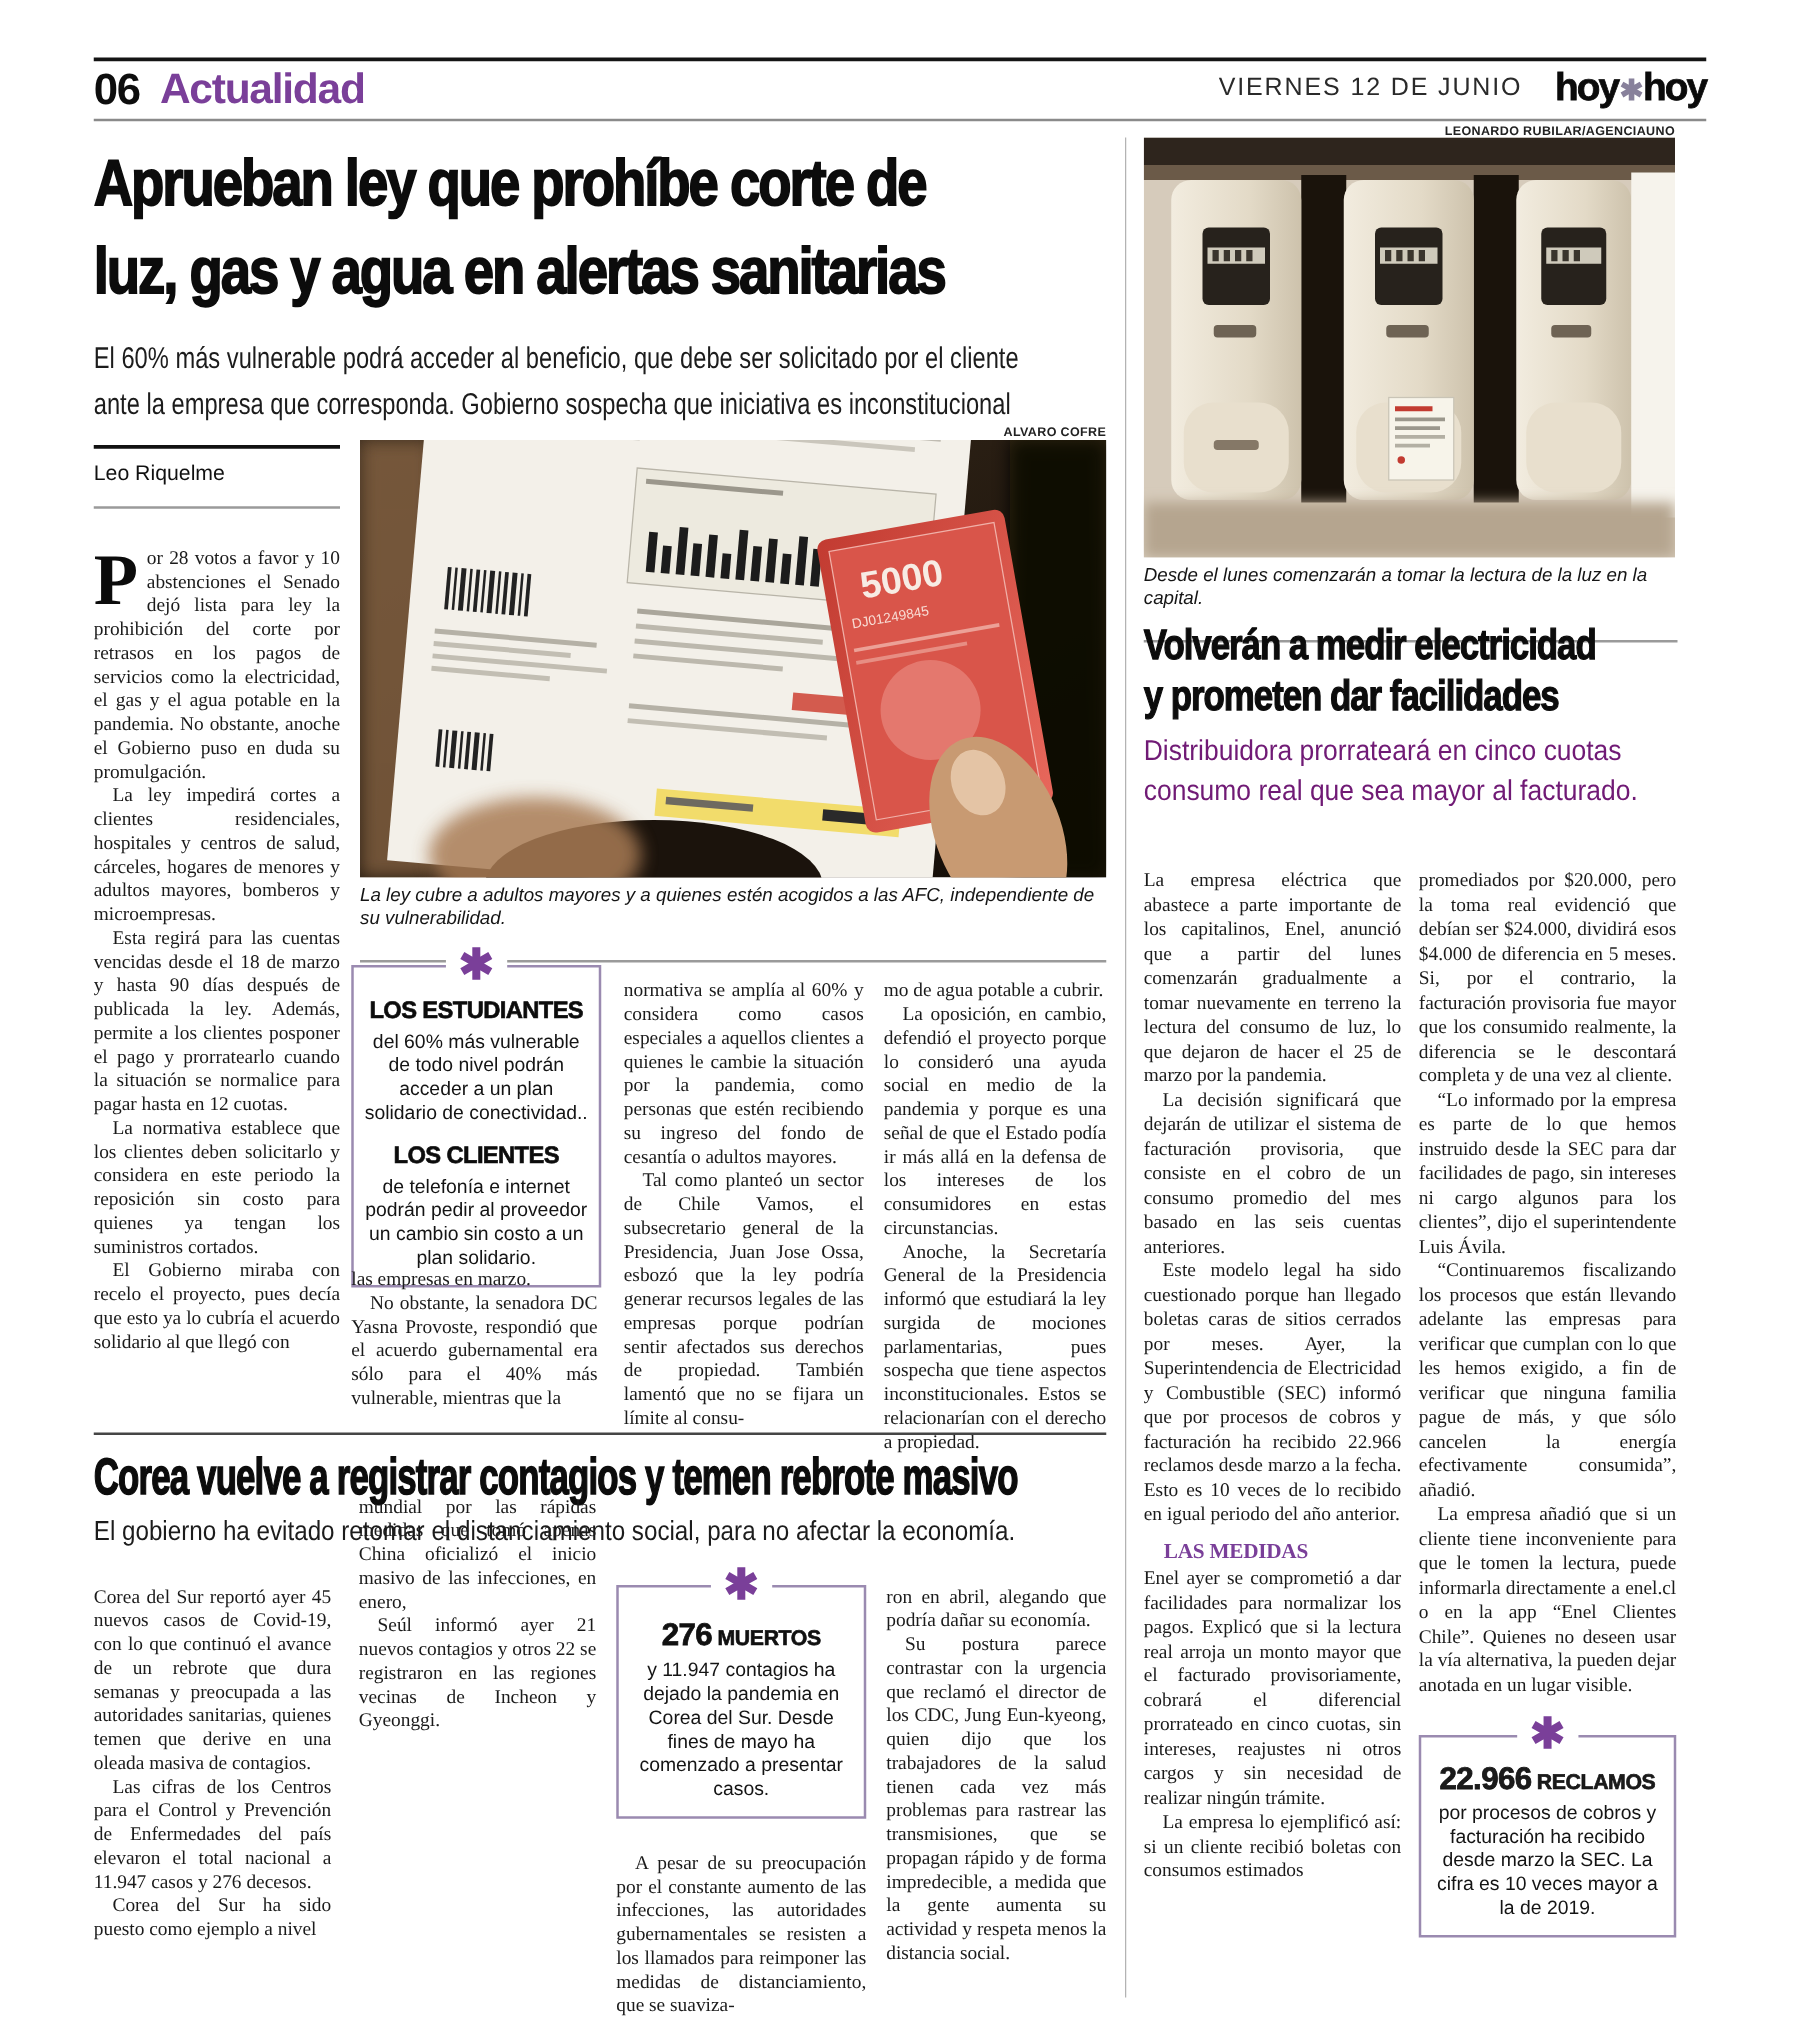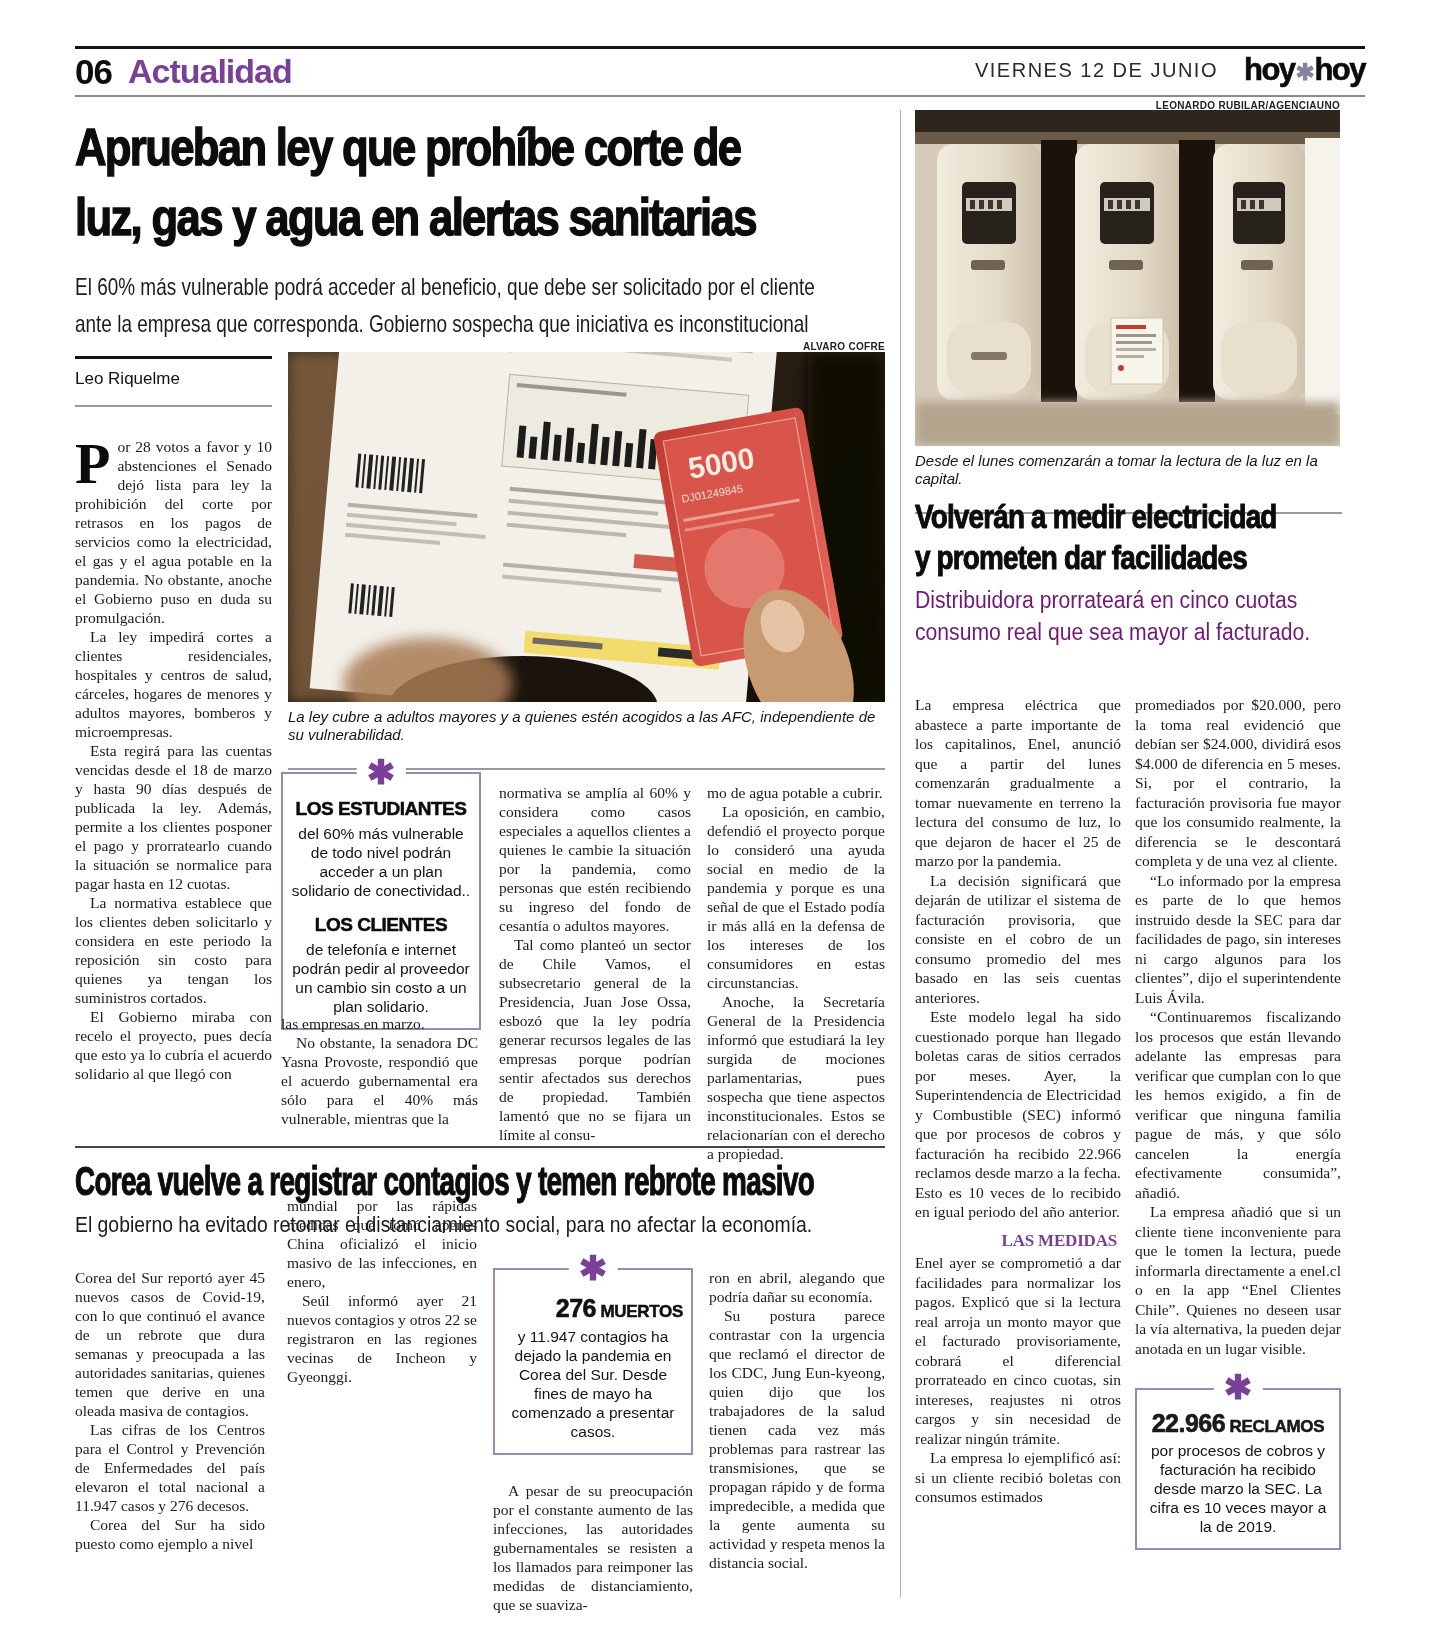--- a/index.html
+++ b/index.html
@@ -54,21 +54,21 @@
   .note-box{position:relative;border:2px solid var(--box-border-purple);background:#fff;
             text-align:center;padding:24px 8px 12px}
   .note-ast{position:absolute;top:-22px;left:50%;transform:translateX(-50%);background:#fff;
             padding:0 10px;color:var(--accent-purple);font-size:34px;line-height:40px;font-weight:700}
   .note-title{font-size:19px;font-weight:700;letter-spacing:-.5px;color:#0c0c0c;-webkit-text-stroke:.5px #0c0c0c}
   .note-num{font-size:25px;font-weight:700;letter-spacing:-.5px;-webkit-text-stroke:.6px #0c0c0c}
   .note-label{font-size:17px;font-weight:700;letter-spacing:-.3px;-webkit-text-stroke:.5px #0c0c0c}
   .note-text{font-size:15.5px;line-height:19px;color:#141414;margin-top:4px}
   .note-gap{height:14px}
 
-  .medidas{font-size:17px;font-weight:700;letter-spacing:-.2px;color:var(--accent-purple);margin:9px 4px 3px;text-align:right}
+  .medidas{font-size:17px;font-weight:700;letter-spacing:-.2px;color:var(--accent-purple);margin:9px 16px 3px;text-align:left}
 
   .v-divider{left:900px;top:110px;width:1px;height:1488px;background:#b3b3b3}
   .mid-rule{left:75px;top:1146px;width:810px;height:2px;background:#454545}
 
   .corea-headline{left:75px;top:1156px;width:812px;font-size:41px;line-height:50px;font-weight:700;
                   letter-spacing:-1px;color:#0c0c0c;-webkit-text-stroke:1.2px #0c0c0c}
   .corea-headline .condense{transform:scaleX(.68)}
   .corea-subhead{left:75px;top:1212px;width:812px;font-size:22px;font-weight:400;color:#1c1c1c}
   .corea-subhead .condense{transform:scaleX(.88)}
 
@@ -361,21 +361,21 @@
     <p>Las cifras de los Centros para el Control y Prevención de Enfermedades del país elevaron el total nacional a 11.947 casos y 276 decesos.</p>
     <p>Corea del Sur ha sido puesto como ejemplo a nivel</p>
   </div>
   <div class="abs serif-body" style="left:287px;top:1196px;width:190px">
     <p>mundial por las rápidas medidas que tomó apenas China oficializó el inicio masivo de las infecciones, en enero,</p>
     <p>Seúl informó ayer 21 nuevos contagios y otros 22 se registraron en las regiones vecinas de Incheon y Gyeonggi.</p>
   </div>
   <div class="abs" style="left:493px;top:1268px;width:200px">
     <div class="note-box">
       <span class="note-ast">✱</span>
-      <div style="text-align:right">
+      <div style="text-align:center">
         <span class="note-num">276</span>
         <span class="note-label">MUERTOS</span>
       </div>
       <div class="note-text">y 11.947 contagios ha dejado la pandemia en Corea del Sur. Desde fines de mayo ha comenzado a presentar casos.</div>
     </div>
     <div class="serif-body" style="margin-top:26px">
       <p class="indent">A pesar de su preocupación por el constante aumento de las infecciones, las autoridades gubernamentales se resisten a los llamados para reimponer las medidas de distanciamiento, que se suaviza-</p>
     </div>
   </div>
   <div class="abs serif-body" style="left:709px;top:1268px;width:176px">

